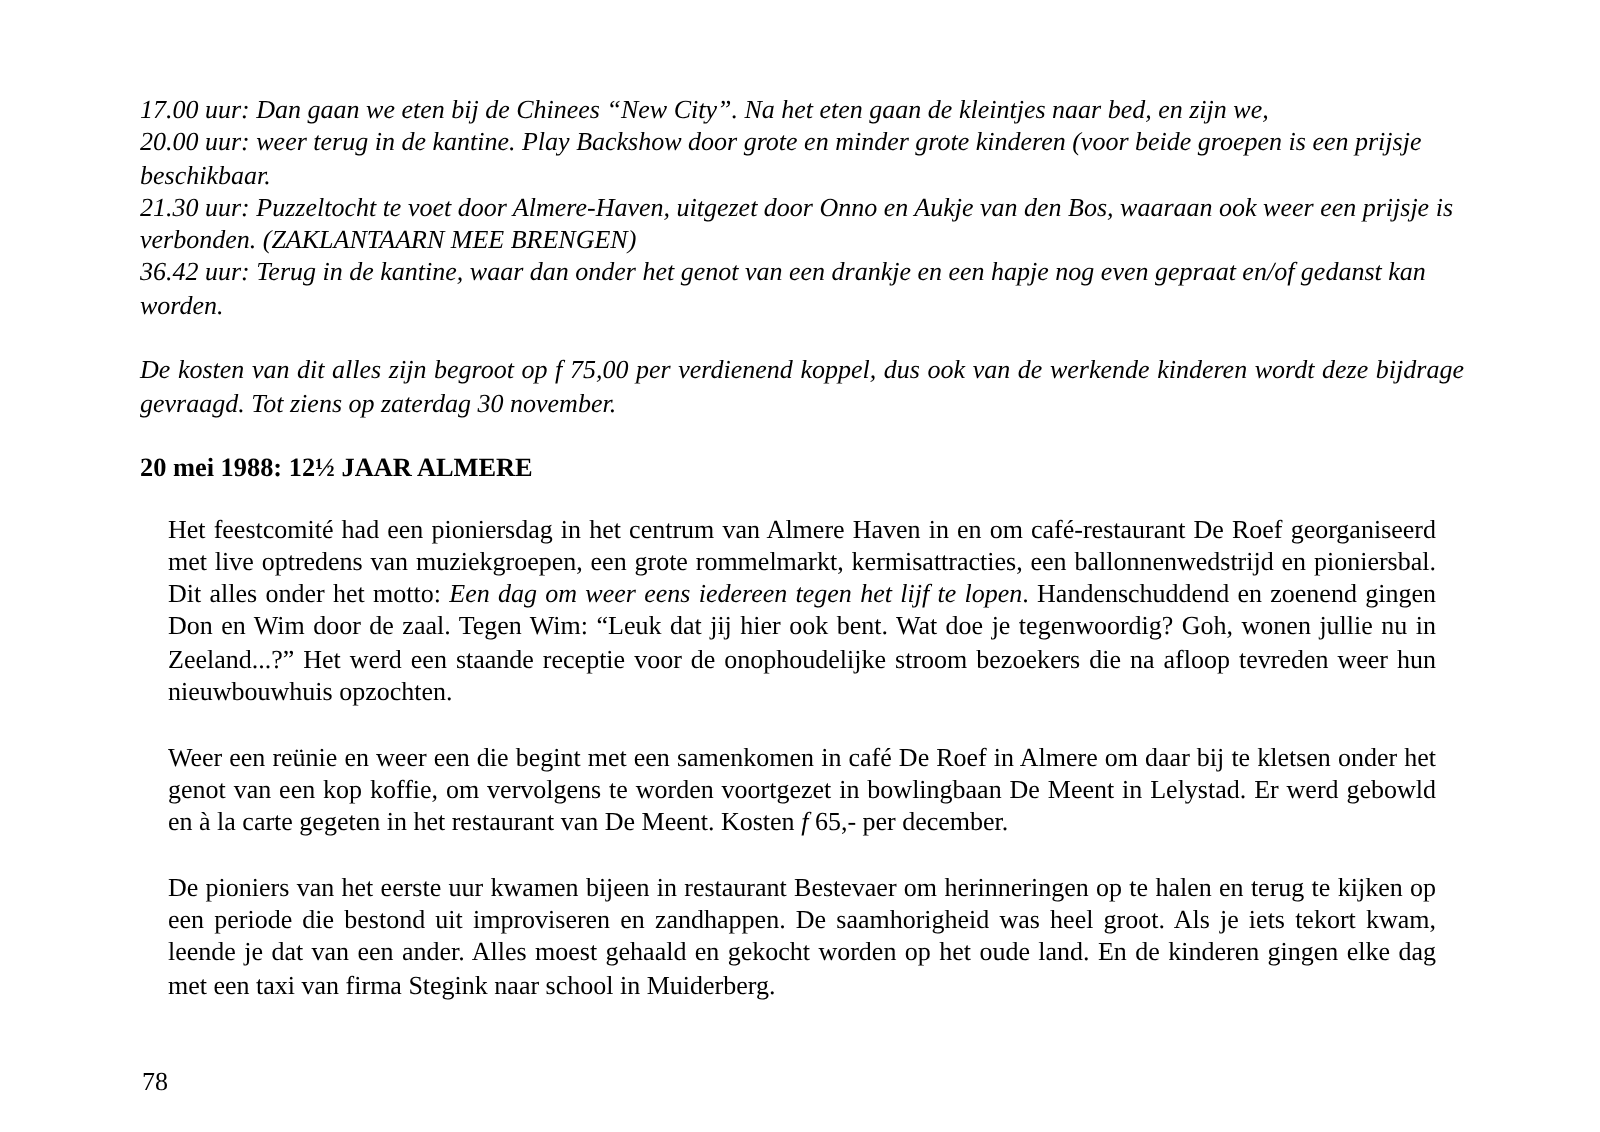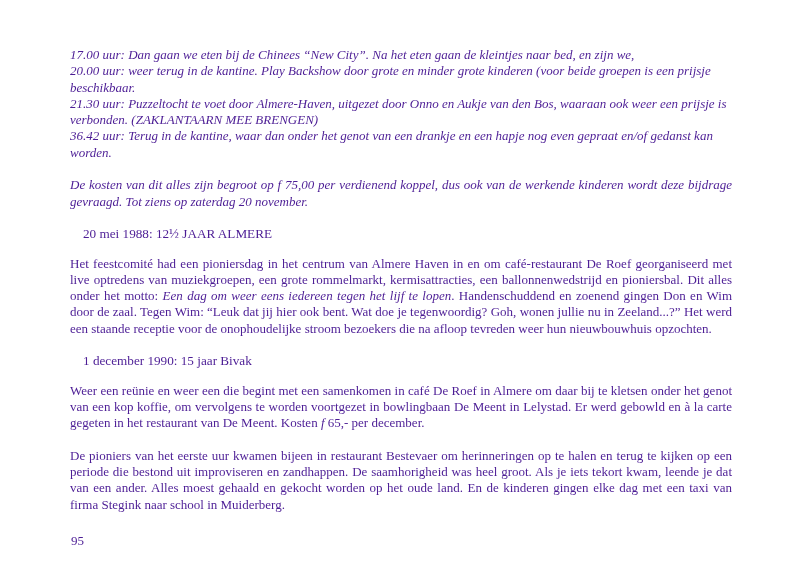--- a/index.html
+++ b/index.html
@@ -5,48 +5,48 @@
   html, body {
     margin: 0;
     padding: 0;
     background: #ffffff;
   }
   .page {
     position: relative;
     width: 800px;
     height: 566px;
     background: #ffffff;
-    color: #4c1d95;
+    color: #000000;
     font-family: "Liberation Serif", "DejaVu Serif", serif;
     font-size: 13px;
     line-height: 16.3px;
     box-sizing: border-box;
     padding: 47px 68px 0 70px;
     overflow: hidden;
   }
   .schedule p {
     margin: 0;
     font-style: italic;
   }
   .costs {
     margin: 16.3px 0 0 0;
     font-style: italic;
     text-align: justify;
   }
   .sec {
     margin-top: 16.3px;
   }
   .sec h2 {
-    margin: 13px;
+    margin: 0;
     font-size: 13.2px;
     line-height: 16.3px;
-    font-weight: normal;
+    font-weight: bold;
   }
   .sec p.par {
-    margin: 0;
+    margin: 14px;
     text-align: justify;
   }
   .par em, .costs em {
     font-style: italic;
   }
   .page-number {
     position: absolute;
     left: 71px;
     top: 533px;
     font-style: normal;
@@ -57,31 +57,30 @@
 
 <div class="page">
 
   <div class="schedule">
     <p>17.00 uur: Dan gaan we eten bij de Chinees “New City”. Na het eten gaan de kleintjes naar bed, en zijn we,</p>
     <p>20.00 uur: weer terug in de kantine. Play Backshow door grote en minder grote kinderen (voor beide groepen is een prijsje beschikbaar.</p>
     <p>21.30 uur: Puzzeltocht te voet door Almere-Haven, uitgezet door Onno en Aukje van den Bos, waaraan ook weer een prijsje is verbonden. (ZAKLANTAARN MEE BRENGEN)</p>
     <p>36.42 uur: Terug in de kantine, waar dan onder het genot van een drankje en een hapje nog even gepraat en/of gedanst kan worden.</p>
   </div>
 
-  <p class="costs">De kosten van dit alles zijn begroot op f 75,00 per verdienend koppel, dus ook van de werkende kinderen wordt deze bijdrage gevraagd. Tot ziens op zaterdag 20 november.</p>
+  <p class="costs">De kosten van dit alles zijn begroot op f 75,00 per verdienend koppel, dus ook van de werkende kinderen wordt deze bijdrage gevraagd. Tot ziens op zaterdag 30 november.</p>
 
   <div class="sec">
     <h2>20 mei 1988: 12½ JAAR ALMERE</h2>
     <p class="par"><span>Het feestcomité had een pioniersdag in het centrum van Almere Haven in en om café-restaurant De Roef georganiseerd met live optredens van muziekgroepen, een grote rommelmarkt, kermisattracties, een ballonnenwedstrijd en pioniersbal. Dit alles onder het motto: </span><em>Een dag om weer eens iedereen tegen het lijf te lopen</em><span>. Handenschuddend en zoenend gingen Don en Wim door de zaal. Tegen Wim: “Leuk dat jij hier ook bent. Wat doe je tegenwoordig? Goh, wonen jullie nu in Zeeland...?” Het werd een staande receptie voor de onophoudelijke stroom bezoekers die na afloop tevreden weer hun nieuwbouwhuis opzochten.</span></p>
   </div>
 
   <div class="sec">
-    <h2>1 december 1990: 15 jaar Bivak</h2>
     <p class="par"><span>Weer een reünie en weer een die begint met een samenkomen in café De Roef in Almere om daar bij te kletsen onder het genot van een kop koffie, om vervolgens te worden voortgezet in bowlingbaan De Meent in Lelystad. Er werd gebowld en à la carte gegeten in het restaurant van De Meent. Kosten </span><em>f</em><span> 65,- per december.</span></p>
   </div>
 
   <div class="sec">
     <p class="par"><span>De pioniers van het eerste uur kwamen bijeen in restaurant Bestevaer om herinneringen op te halen en terug te kijken op een periode die bestond uit improviseren en zandhappen. De saamhorigheid was heel groot. Als je iets tekort kwam, leende je dat van een ander. Alles moest gehaald en gekocht worden op het oude land. En de kinderen gingen elke dag met een taxi van firma Stegink naar school in Muiderberg.</span></p>
   </div>
 
-  <div class="page-number">95</div>
+  <div class="page-number">78</div>
 
 </div>
 
 </body></html>

